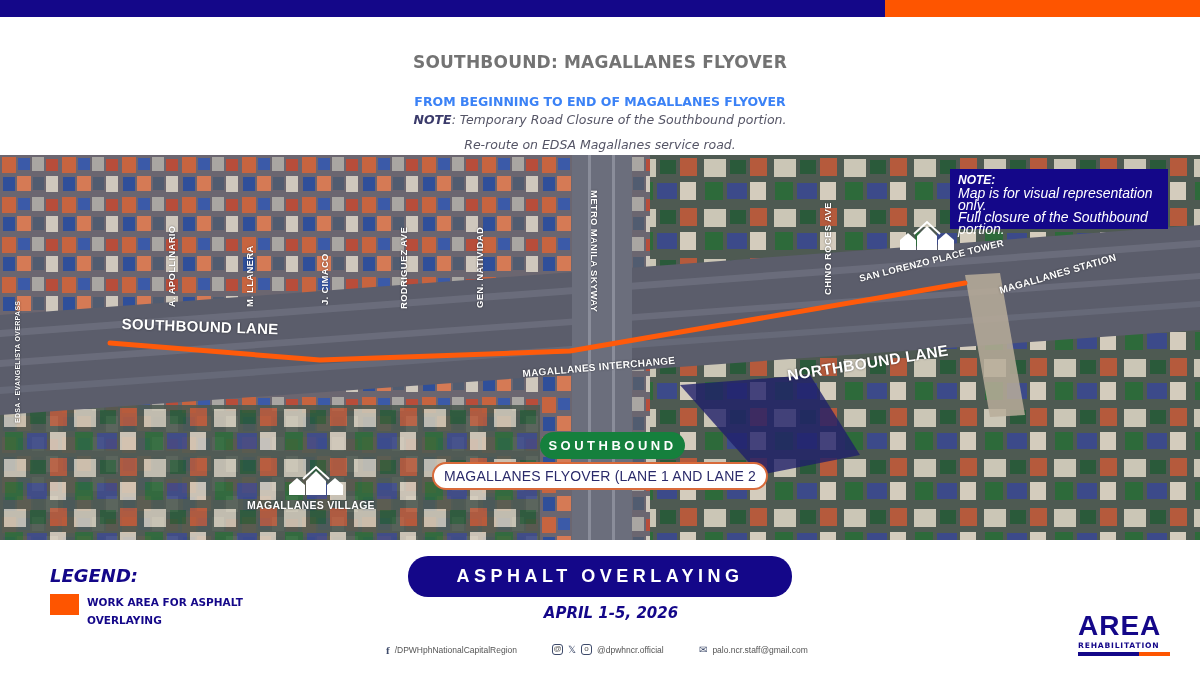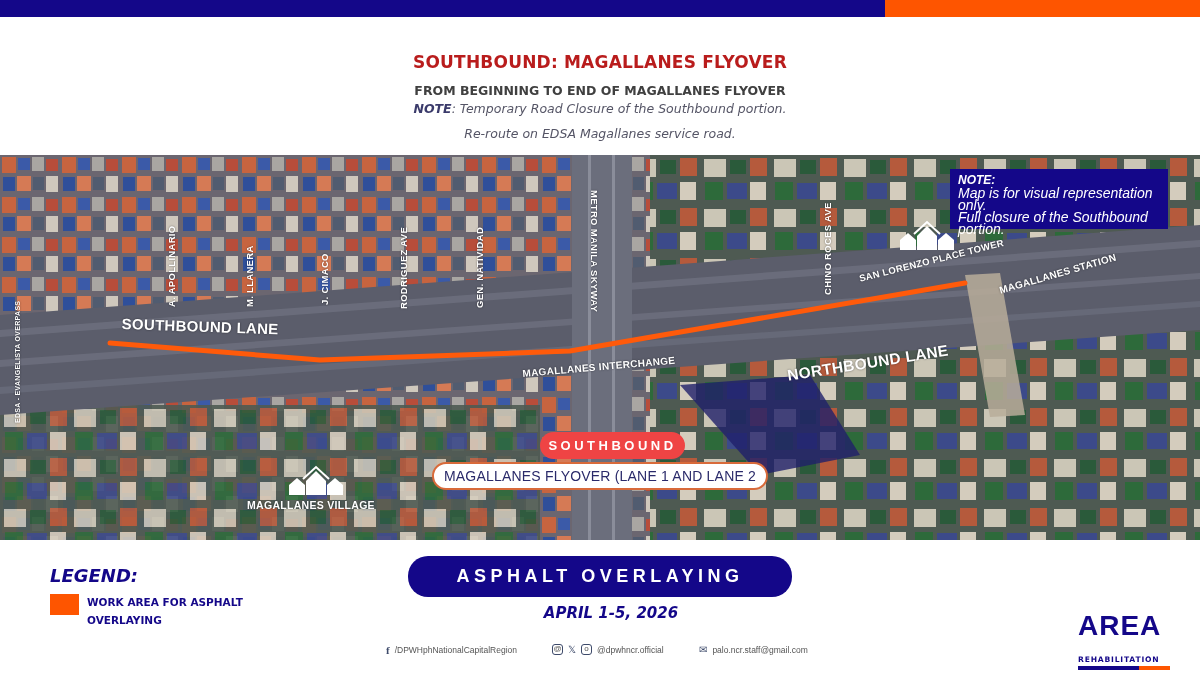--- a/index.html
+++ b/index.html
@@ -5,21 +5,21 @@
   * { margin: 0; padding: 0; box-sizing: border-box; }
   html, body { width: 1200px; height: 675px; overflow: hidden; background: #ffffff; }
   body { font-family: "DejaVu Sans", "Liberation Sans", sans-serif; position: relative; }
 
   .topbar { position: absolute; top: 0; left: 0; width: 1200px; height: 17px; display: flex; }
   .topbar .navy { width: 885px; height: 100%; }
   .topbar .orange { flex: 1; height: 100%; }
 
   .header { position: absolute; top: 52px; left: 0; width: 1200px; text-align: center; }
   .title { font-weight: 800; font-size: 17px; letter-spacing: 0.2px; }
-  .subtitle { margin-top: 11px; font-weight: 700; font-size: 12.5px; color: #404040; }
+  .subtitle { margin-top: 22px; font-weight: 700; font-size: 12.5px; color: #3b82f6; }
   .note-line { font-style: italic; font-size: 12.5px; color: #555566; margin-top: 2px; line-height: 17px; }
   .note-line b { font-weight: 800; color: #3b3b6b; }
 
   .map { position: absolute; top: 155px; left: 0; width: 1200px; height: 385px; overflow: hidden;
          background: #5d5f6a; }
   .map svg.base { position: absolute; top: 0; left: 0; }
 
   .lbl { position: absolute; color: #ffffff; font-family: "Liberation Sans", sans-serif; font-weight: 700;
          white-space: nowrap; text-shadow: 0 0 2px rgba(0,0,0,0.55); letter-spacing: 0.3px; transform-origin: left top; }
   .lbl.v { transform: rotate(-90deg); }
@@ -46,35 +46,35 @@
             color: #fff; font-weight: 700; font-size: 18px; letter-spacing: 4.5px; text-align: center; line-height: 41px;
             font-family: "Liberation Sans", sans-serif; }
   .date { position: absolute; top: 604px; left: 0; width: 1200px; text-align: center; font-weight: 800; font-style: italic; font-size: 15px; padding-left: 22px; }
 
   .footer { position: absolute; top: 644px; font-size: 8.5px; color: #555; display: flex; align-items: center; gap: 5px; font-family: "Liberation Sans", sans-serif; }
   .footer .ico { font-size: 11px; color: #3d4a6a; }
   .footer .circ { display: inline-block; width: 11px; height: 11px; border: 1.3px solid #3d4a6a; border-radius: 3px; text-align:center; line-height: 8px; font-size: 8px; }
 
   .edsa { position: absolute; top: 612px; left: 1078px; width: 92px; }
   .edsa .big { font-weight: 800; font-size: 28px; line-height: 28px; letter-spacing: 1px; font-family: "Liberation Sans", sans-serif; }
-  .edsa .small { font-weight: 800; font-size: 7.6px; letter-spacing: 0.8px; margin-top: 15px; }
+  .edsa .small { font-weight: 800; font-size: 7.6px; letter-spacing: 0.8px; margin-top: 1px; }
   .edsa .bar { display: flex; height: 4px; margin-top: 2px; }
   .edsa .bar .a { width: 66%; }
   .edsa .bar .b { flex: 1; }
 </style>
 </head>
 <body>
 
 <div class="topbar">
   <div class="navy" style="background:#140789"></div>
   <div class="orange" style="background:#fe5500"></div>
 </div>
 
 <div class="header">
-  <div class="title" style="color:#b91c1c">SOUTHBOUND: MAGALLANES FLYOVER</div>
+  <div class="title" style="color:#737373">SOUTHBOUND: MAGALLANES FLYOVER</div>
   <div class="subtitle">FROM BEGINNING TO END OF MAGALLANES FLYOVER</div>
   <div class="note-line"><b>NOTE</b><span>: Temporary Road Closure of the Southbound portion.</span></div>
   <div class="note-line" style="margin-top:8px">Re-route on EDSA Magallanes service road.</div>
 </div>
 
 <div class="map">
   <svg class="base" width="1200" height="385" viewBox="0 0 1200 385">
     <defs>
       <pattern id="roofsA" width="60" height="40" patternUnits="userSpaceOnUse">
         <rect width="60" height="40" fill="#6b6670"></rect>
@@ -149,21 +149,21 @@
       </g>
     <path d="M18 14 L31 2 L44 14" fill="none" stroke="#fff" stroke-width="2"></path>
   </svg>
 
   <div class="map-note" style="background:#140789">
     <div class="h">NOTE:</div>
     <div class="t">Map is for visual representation only.</div>
     <div class="t">Full closure of the Southbound portion.</div>
   </div>
 
-  <div class="pill-sb" style="background:#ef4444">SOUTHBOUND</div>
+  <div class="pill-sb" style="background:#15803d">SOUTHBOUND</div>
   <div class="pill-fly" style="color:#2a2a6a">MAGALLANES FLYOVER (LANE 1 AND LANE 2</div>
 </div>
 
 <div class="legend-title" style="color:#140789">LEGEND:</div>
 <div class="legend-swatch" style="background:#fe5500"></div>
 <div class="legend-text" style="color:#140789">WORK AREA FOR ASPHALT OVERLAYING</div>
 
 <div class="banner" style="background:#140789">ASPHALT OVERLAYING</div>
 <div class="date" style="color:#140789">APRIL 1-5, 2026</div>
 

